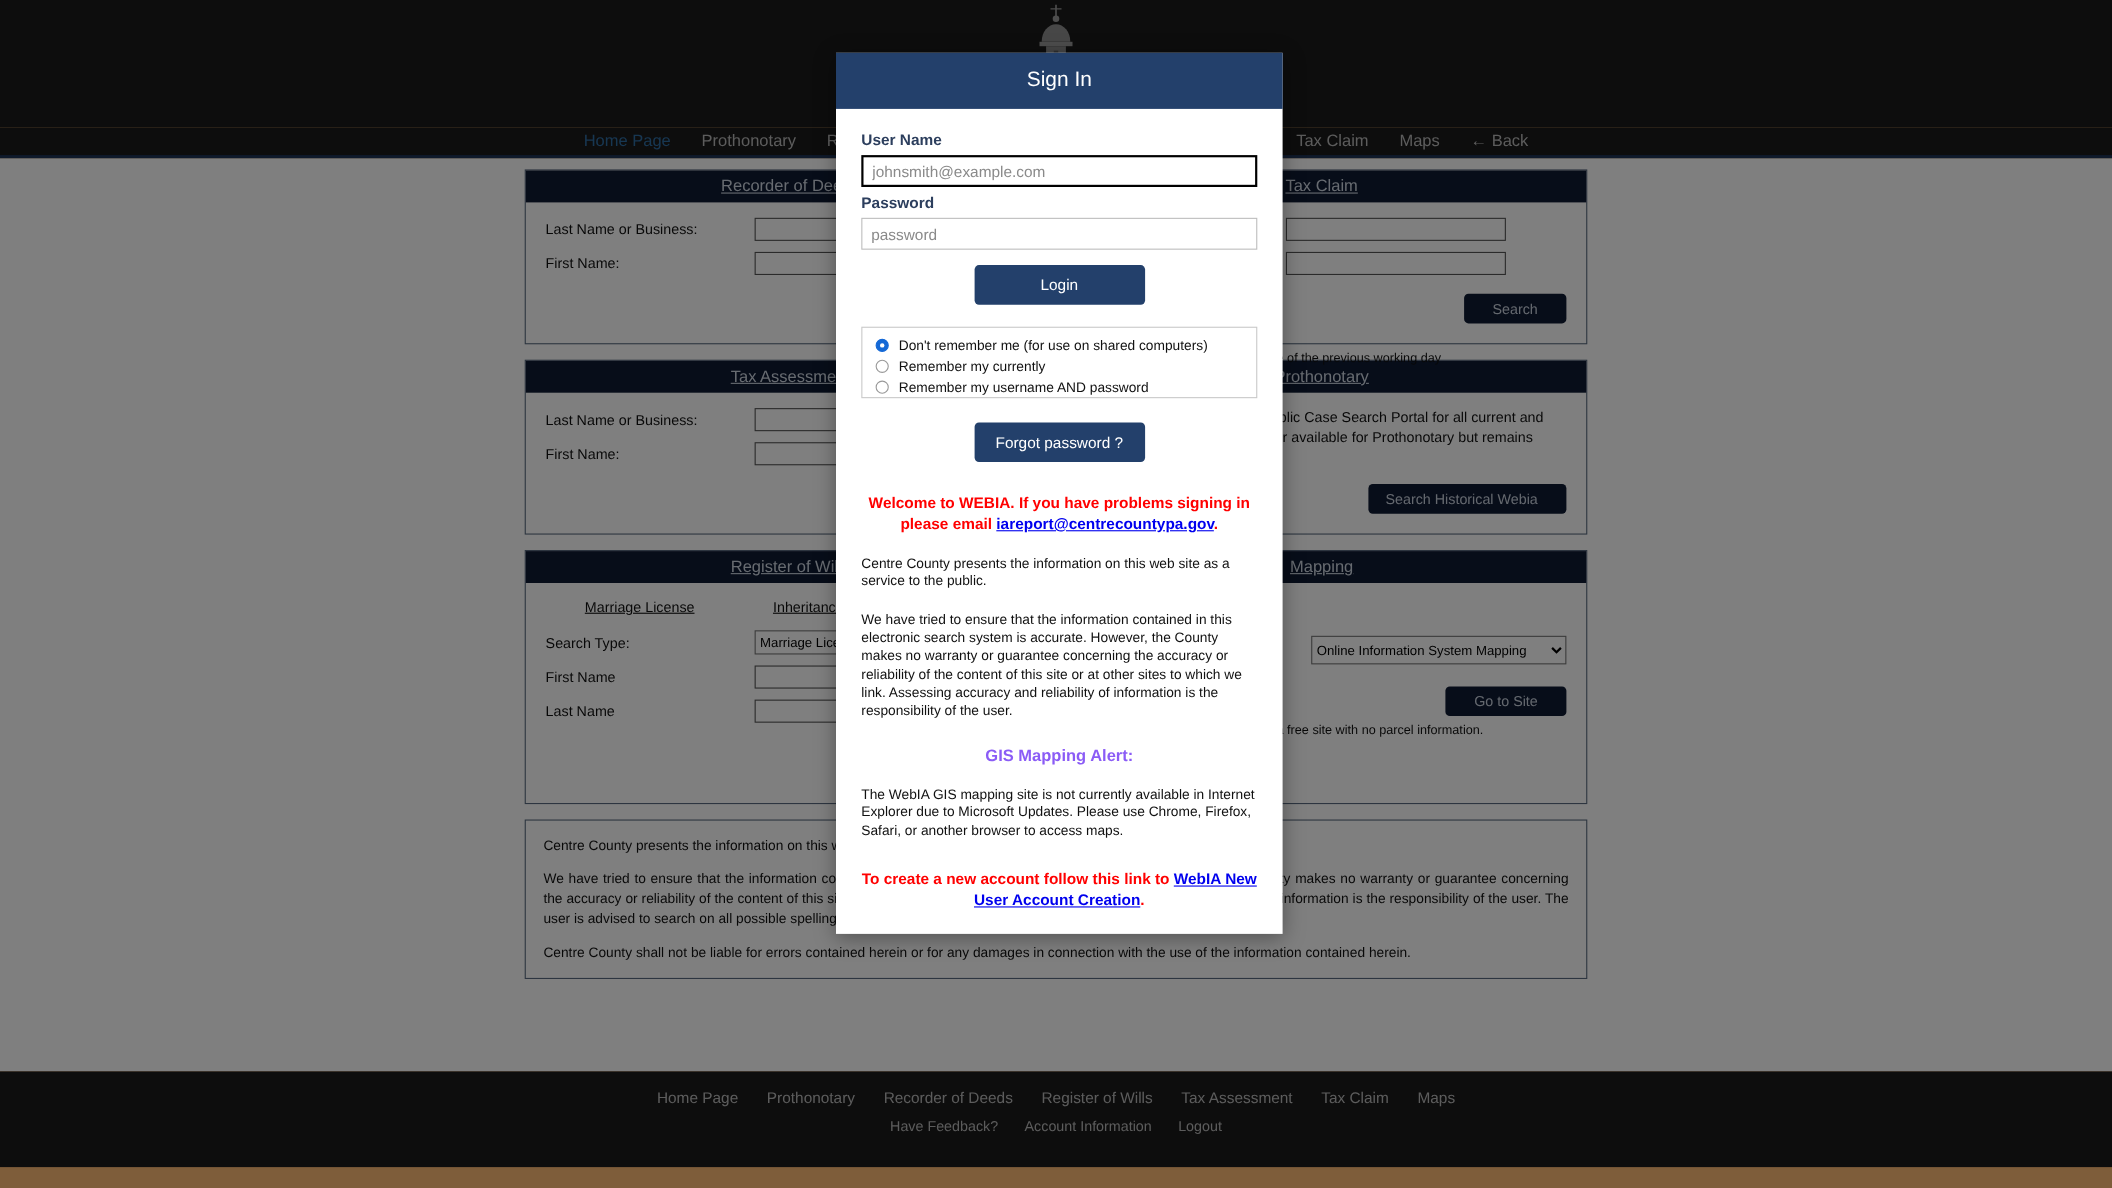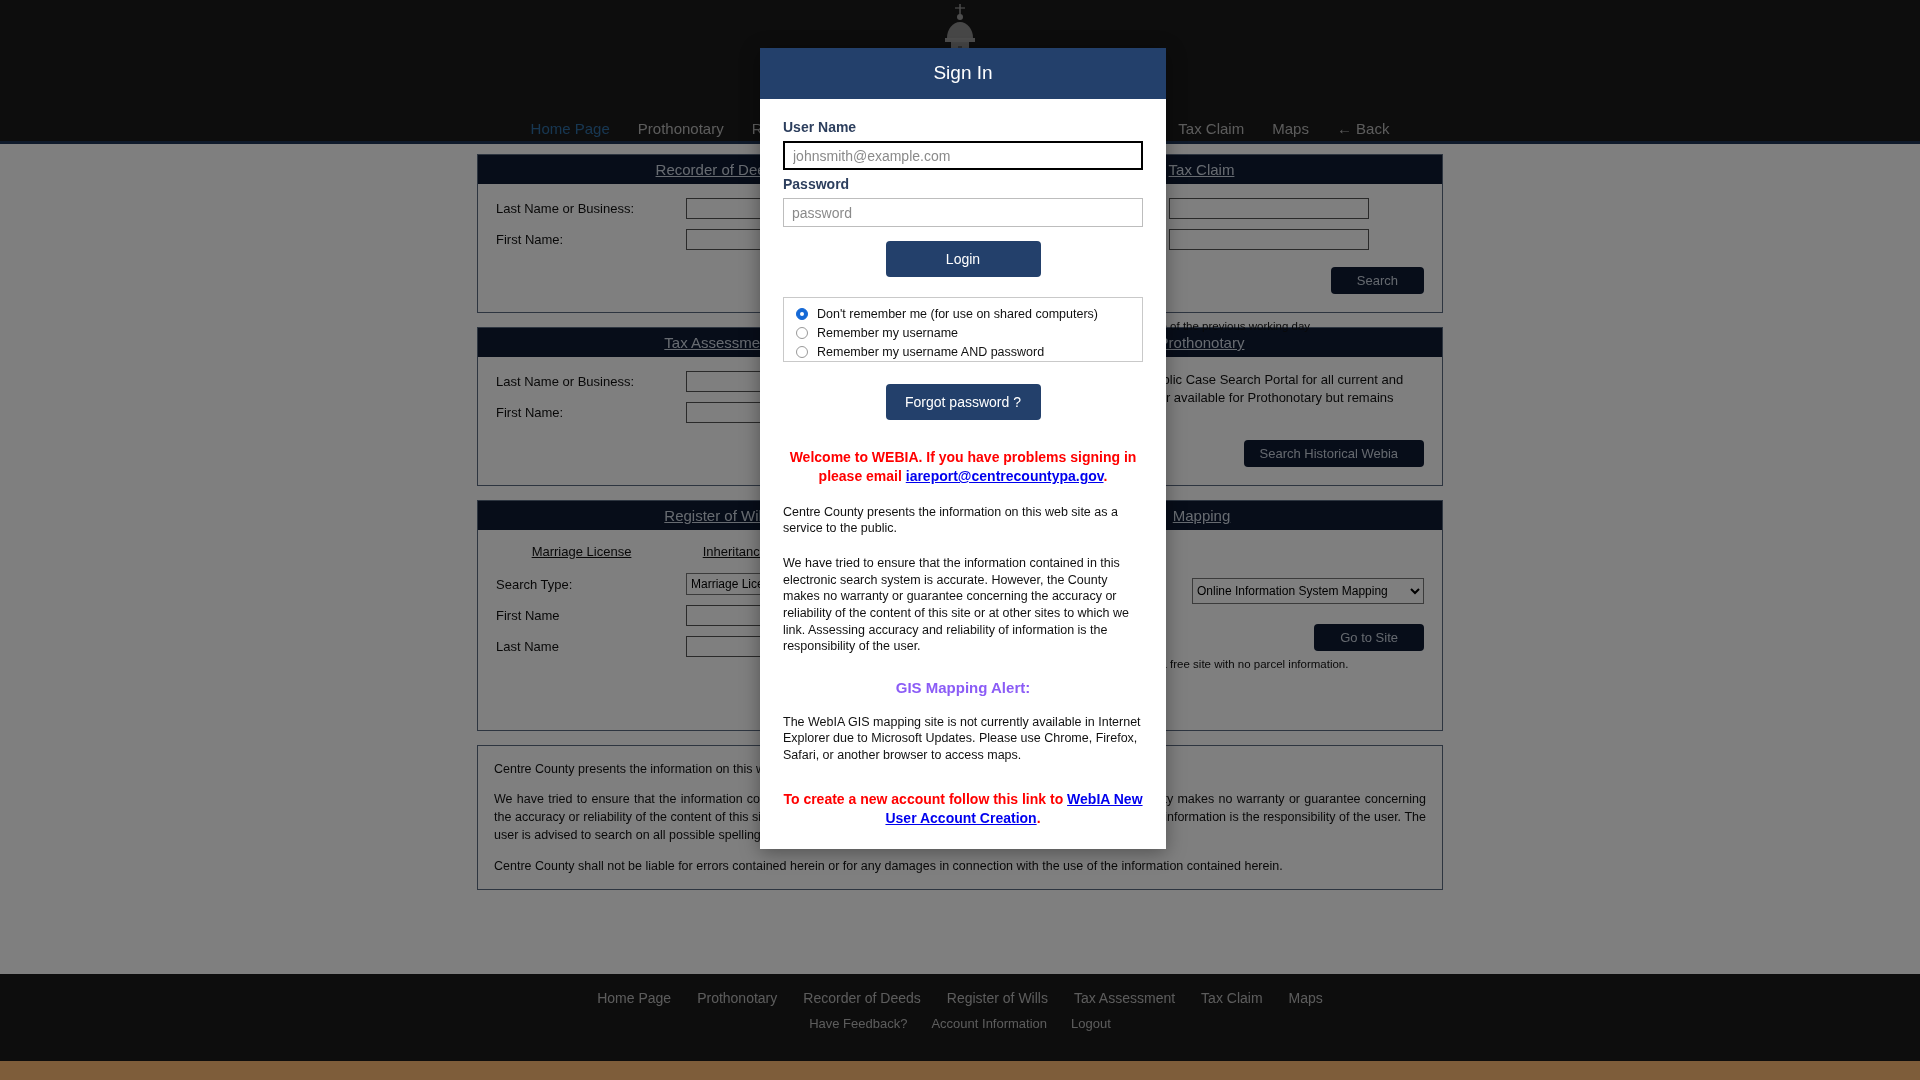--- a/index.html
+++ b/index.html
@@ -431,21 +431,21 @@
 
     <button class="modal-btn">Login</button>
 
     <div class="radio-box">
       <div class="radio-line">
         <span class="rad on"></span>
         <span>Don't remember me (for use on shared computers)</span>
       </div>
       <div class="radio-line">
         <span class="rad"></span>
-        <span>Remember my username</span>
+        <span>Remember my currently</span>
       </div>
       <div class="radio-line">
         <span class="rad"></span>
         <span>Remember my username AND password</span>
       </div>
     </div>
 
     <button class="modal-btn forgot">Forgot password ?</button>
 
     <p class="red-bold"><span>Welcome to WEBIA. If you have problems signing in please email </span><a href="#">iareport@centrecountypa.gov</a><span>.</span></p>

